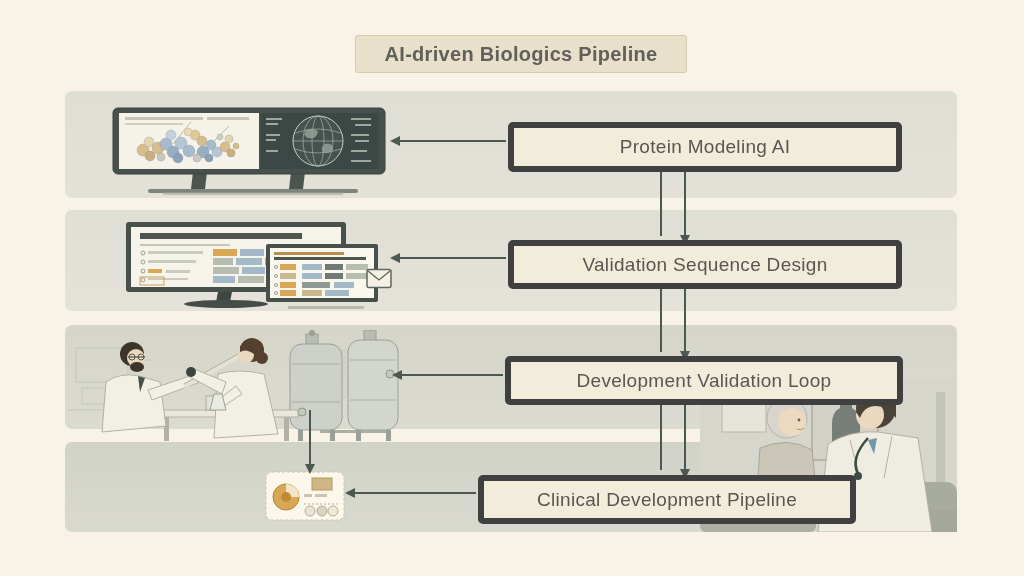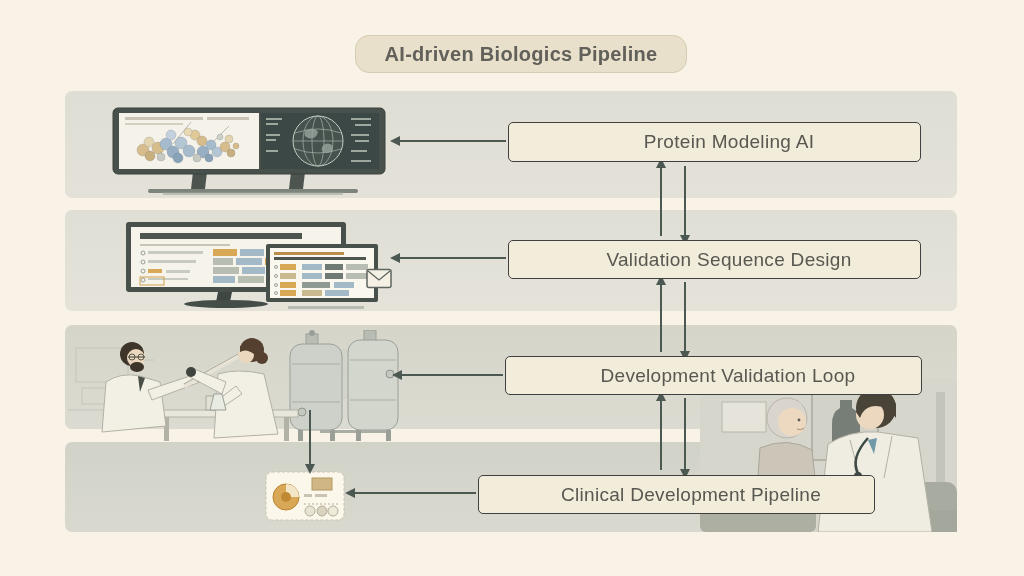--- a/index.html
+++ b/index.html
@@ -4,25 +4,25 @@
 <style>
   html,body{margin:0;padding:0;}
   .stage{position:relative;width:1024px;height:576px;background:#f9f2e6;overflow:hidden;
          font-family:"Liberation Sans",sans-serif;}
   .band{position:absolute;left:65px;width:892px;border-radius:7px;}
   .band1{top:91px;height:107px;background:linear-gradient(180deg,#dfded4,#e4e2d8);}
   .band2{top:210px;height:101px;background:linear-gradient(180deg,#e0dfd5,#e5e3d9);}
   .band3{top:325px;height:104px;background:linear-gradient(180deg,#d5d5ca,#dcdbd1);}
   .band4{top:442px;height:90px;background:linear-gradient(180deg,#d2d3c8,#d9d9cf);}
   .pill{position:absolute;display:flex;align-items:center;justify-content:center;
-        background:#f2ecdb;border:1px solid #404040;border-radius:5px;color:#585750;
-        font-size:19px;letter-spacing:.3px;z-index:6;padding-left:29px;}
+        background:#f2ecdb;border:6px solid #404040;border-radius:5px;color:#585750;
+        font-size:19px;letter-spacing:.3px;z-index:6;}
   .title-box{position:absolute;left:355px;top:35px;width:330px;height:36px;
         display:flex;align-items:center;justify-content:center;background:#e8e0cb;
-        border:1px solid #d5cbb0;border-radius:14px;color:#61605a;font-size:20px;
+        border:1px solid #d5cbb0;border-radius:3px;color:#61605a;font-size:20px;
         font-weight:600;letter-spacing:.3px;z-index:6;}
   .arrow{position:absolute;background:#4c5852;z-index:5;}
   .arrow-v{width:2px;}
   .arrow-h{height:2px;}
   .ah{position:absolute;width:0;height:0;border:solid transparent;}
   .ah-up{left:-4px;top:-9px;border-width:0 5px 10px 5px;border-bottom-color:#4c5852;}
   .ah-down{left:-4px;bottom:-9px;border-width:10px 5px 0 5px;border-top-color:#4c5852;}
   .ah-left{top:-4px;left:-9px;border-width:5px 10px 5px 0;border-right-color:#4c5852;}
   .illo{position:absolute;z-index:3;}
 </style>

